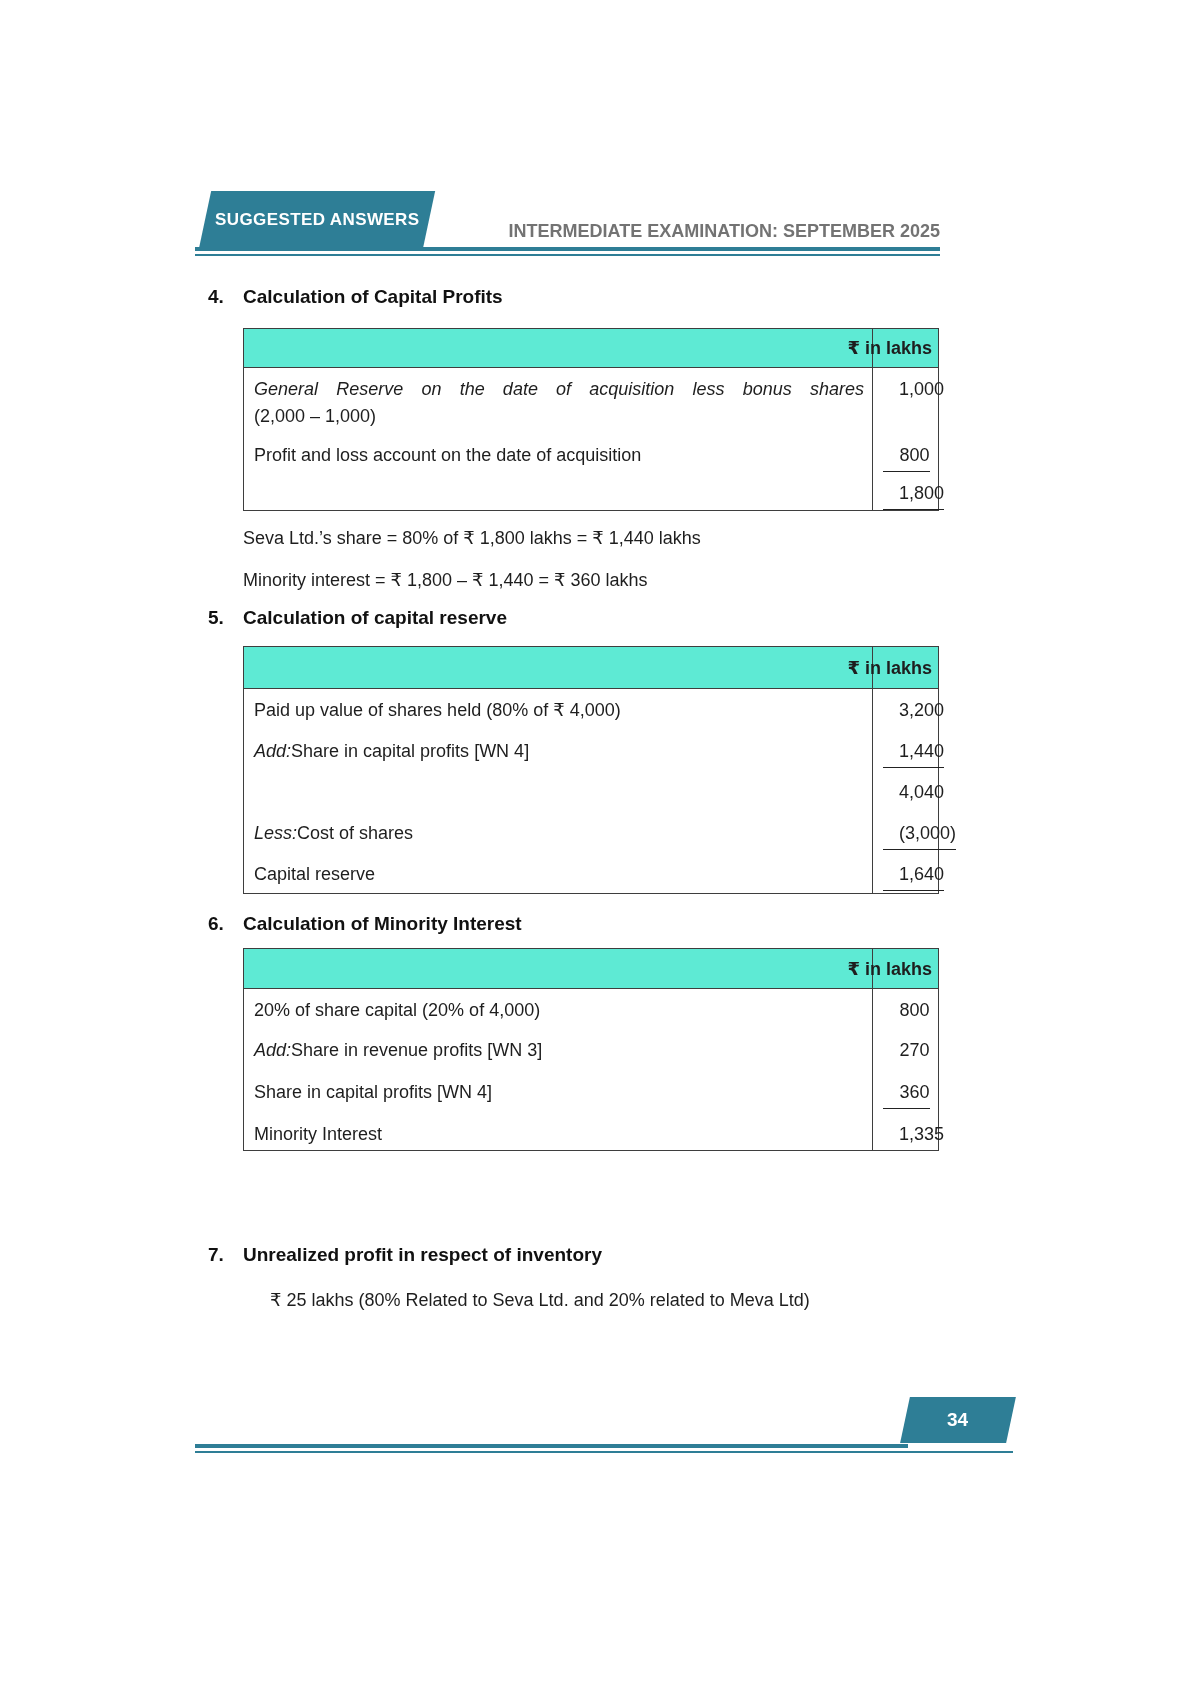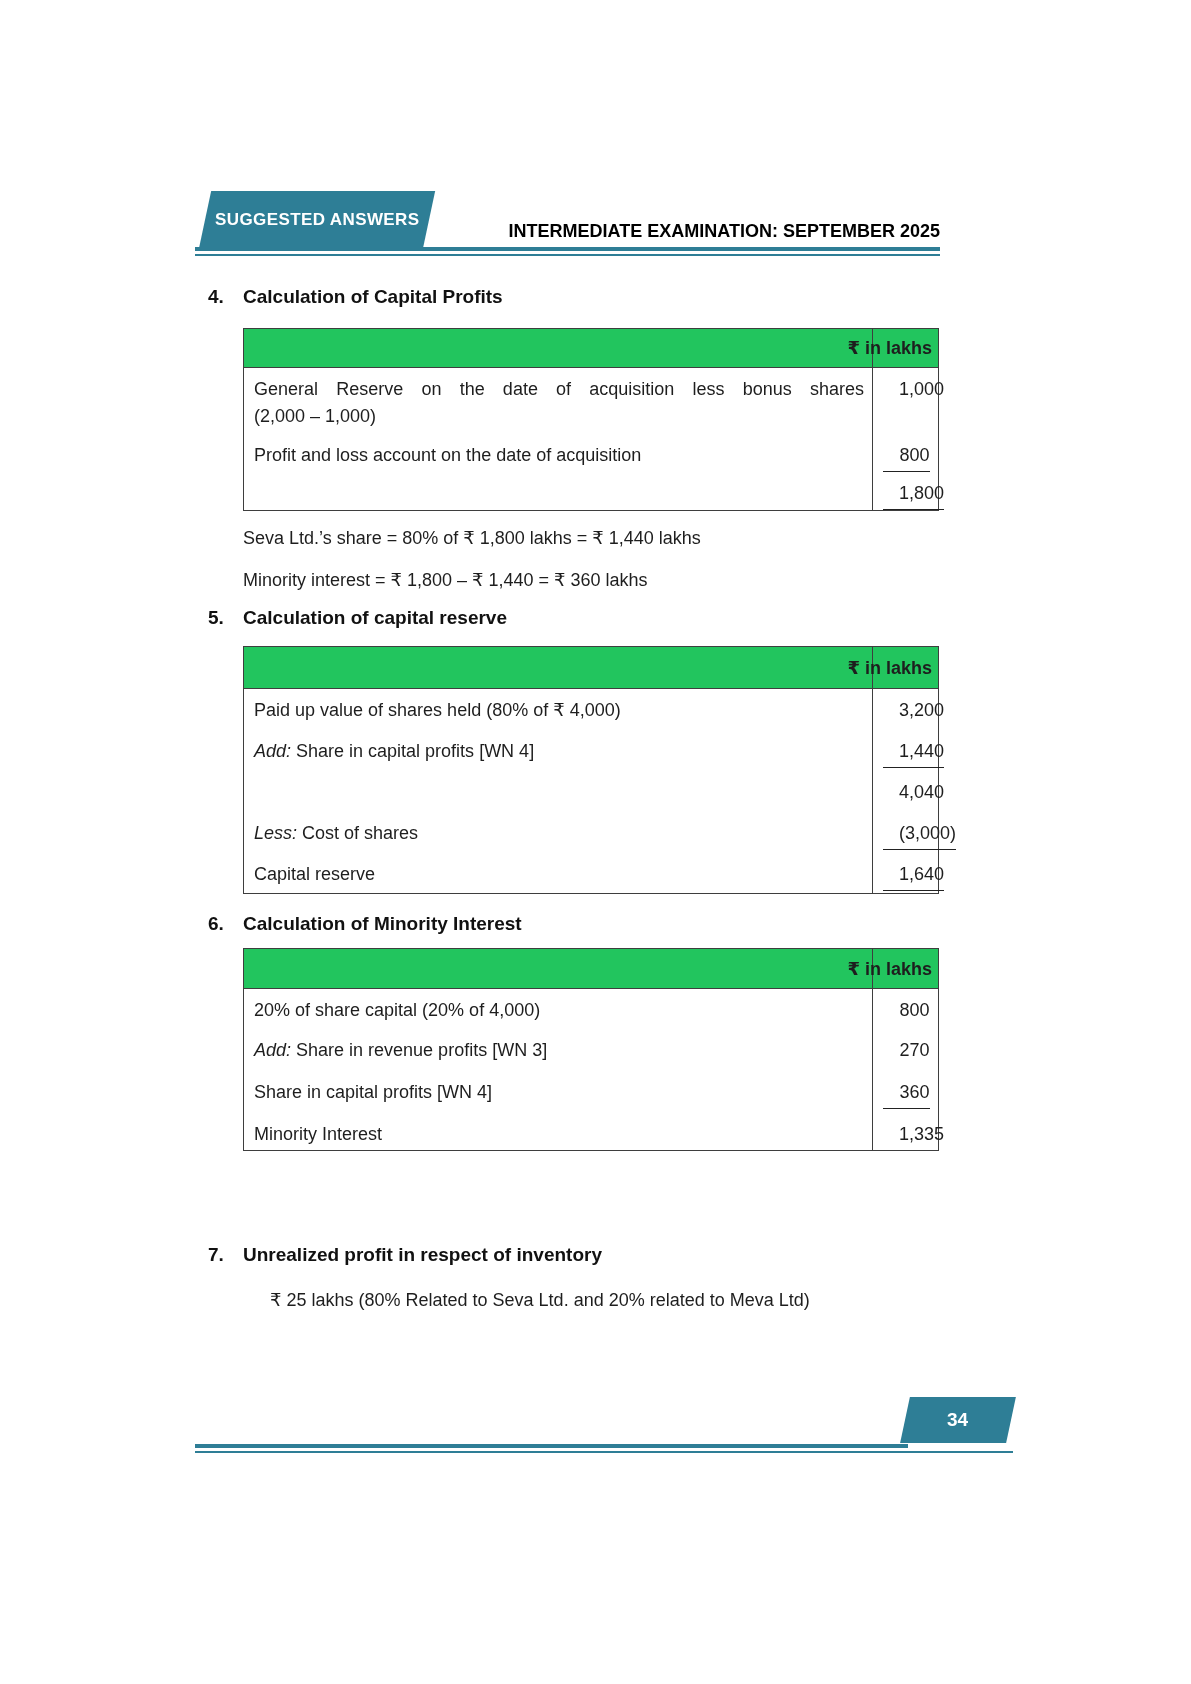--- a/index.html
+++ b/index.html
@@ -6,40 +6,40 @@
   #page{
     position:relative;width:1191px;height:1684px;background:#ffffff;
     font-family:"Liberation Sans","DejaVu Sans",sans-serif;color:#1e1e1e;overflow:hidden;
   }
   .abs{position:absolute;}
 
   
   .banner{left:205px;top:191px;width:224px;height:58px;background:#2E7E96;
     transform:skewX(-12deg);display:flex;align-items:center;justify-content:center;}
   .banner-text{transform:skewX(12deg);color:#ffffff;font-weight:bold;font-size:17px;letter-spacing:.4px;white-space:nowrap;}
-  .header-title{top:221px;right:251px;font-size:18px;font-weight:bold;color:#000000;white-space:nowrap;}
+  .header-title{top:221px;right:251px;font-size:18px;font-weight:bold;color:#737373;white-space:nowrap;}
   .rule-a{left:195px;top:247px;width:745px;height:4px;background:#2E7E96;}
   .rule-b{left:195px;top:254px;width:745px;height:2px;background:#2E7E96;}
 
   
   .sec{left:208px;font-size:19px;font-weight:bold;white-space:nowrap;color:#111;}
   .sec-num{display:inline-block;width:35px;}
 
   
   table.wn{position:absolute;left:243px;width:695px;border-collapse:collapse;table-layout:fixed;
     font-size:18px;line-height:1.5;border:1.6px solid #3e3e3e;}
   table.wn col.c1{width:629px;}
   table.wn col.c2{width:66px;}
-  table.wn th{background:#22c55e;border-bottom:1.9px solid #3e3e3e;font-size:18px;font-weight:bold;padding:0;position:relative;}
+  table.wn th{background:#5eead4;border-bottom:1.9px solid #3e3e3e;font-size:18px;font-weight:bold;padding:0;position:relative;}
   table.wn th.val > span{position:absolute;right:6px;top:50%;transform:translateY(-50%);white-space:nowrap;}
   table.wn td{vertical-align:top;padding:8px 8px 0 10px;}
   table.wn td.val{border-left:1.6px solid #3e3e3e;text-align:center;padding-right:8px;}
   table.wn th.val{border-left:1.6px solid #3e3e3e;}
-  .justify{text-align:justify;text-align-last:justify;}
-  .prefix{font-style:italic;margin-right:5px;}
+  .justify{text-align:justify;text-align-last:justify;font-style:italic;}
+  .prefix{font-style:italic;}
   .prefix:empty{display:none;margin:0;}
   .num{display:inline-block;padding:0 0 2px 16px;white-space:nowrap;}
   .num.u{border-bottom:1.6px solid #222;}
   td.indent{padding-left:58px;}
 
   
   .note{left:243px;font-size:18px;white-space:nowrap;color:#1e1e1e;}
   .note7{left:270px;}
 
   

